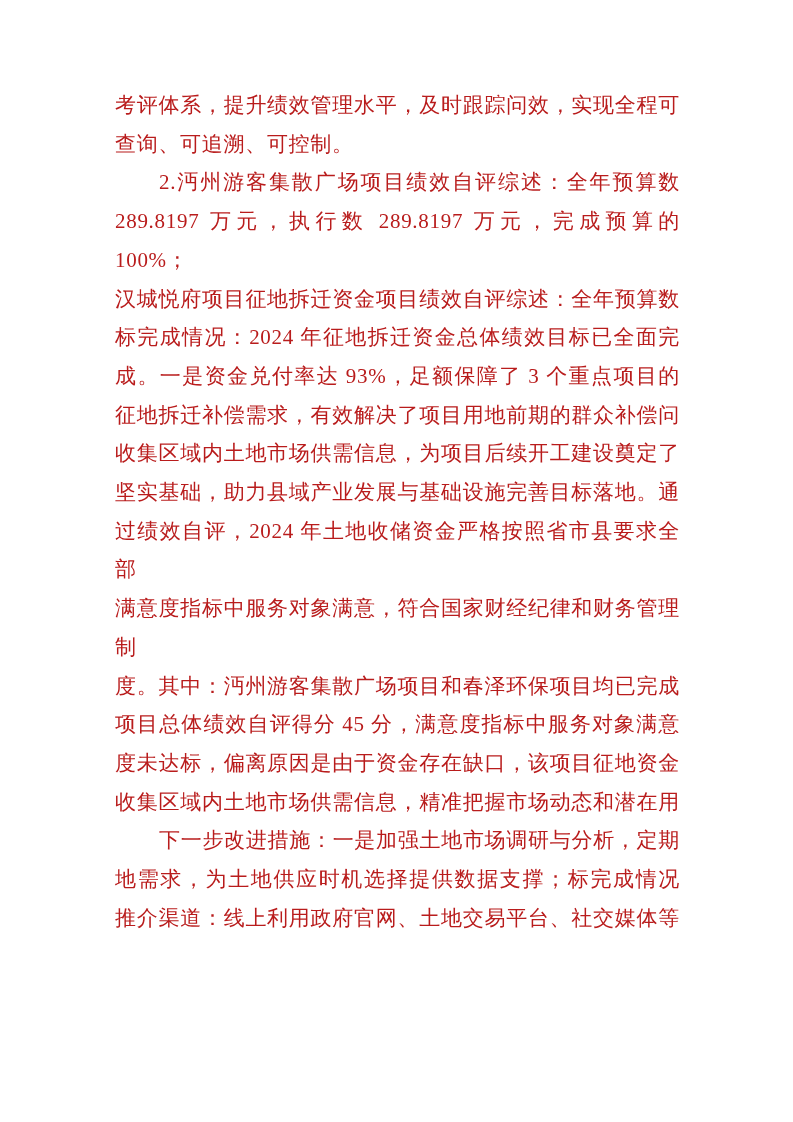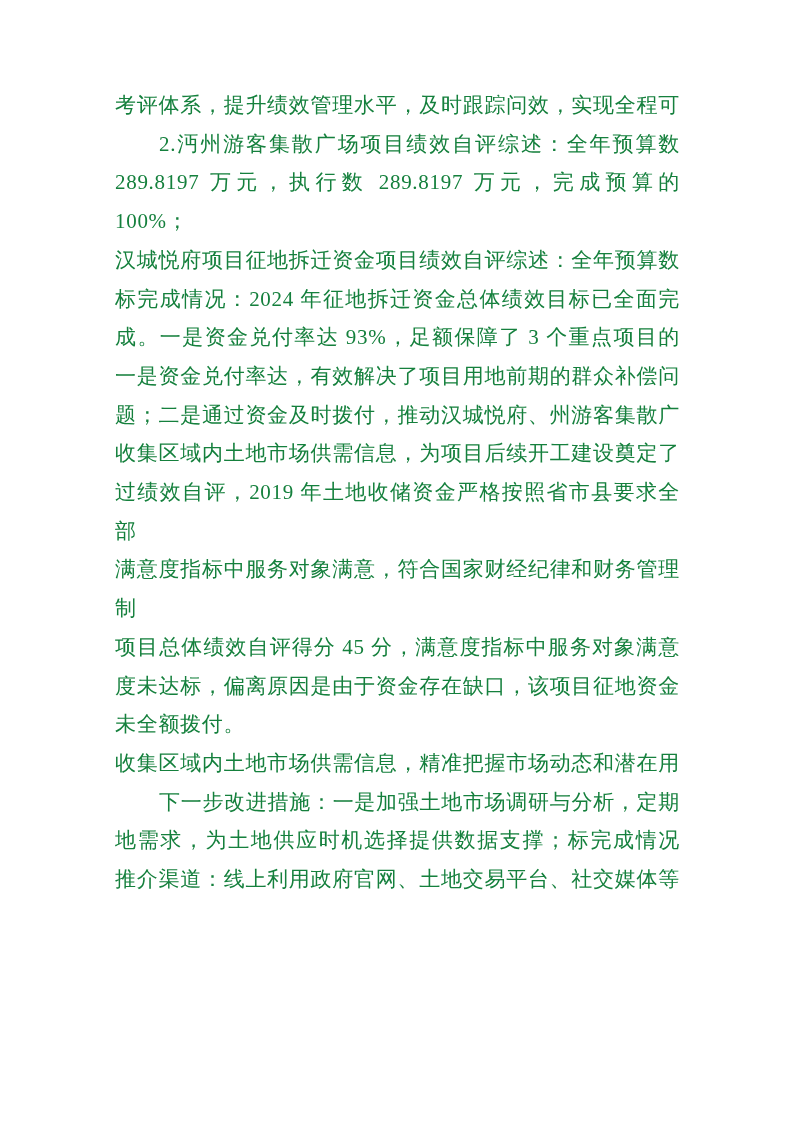--- a/index.html
+++ b/index.html
@@ -25,21 +25,21 @@
   .paragraph {
     margin: 0;
     padding: 0;
   }
   .line {
     font-size: 21px;
     line-height: 38.7px;
     letter-spacing: 0.7px;
     white-space: normal;
     text-align: justify;
-    color: #15803d;
+    color: #b91c1c;
   }
   
   .line.fill {
     text-align-last: justify;
   }
   
   .line.end {
     text-align-last: left;
   }
   
@@ -47,35 +47,36 @@
     text-indent: 44px;
   }
 </style>
 </head>
 <body>
 
 <div class="page">
   <div class="text-body" style="color: rgb(20, 20, 20);">
       <div class="paragraph">
         <div class="line fill">考评体系，提升绩效管理水平，及时跟踪问效，实现全程可</div>
+        <div class="line end">查询、可追溯、可控制。</div>
       </div>
       <div class="paragraph">
         <div class="line fill indent">2.沔州游客集散广场项目绩效自评综述：全年预算数</div>
         <div class="line fill">289.8197 万元，执行数 289.8197 万元，完成预算的 100%；</div>
         <div class="line fill">汉城悦府项目征地拆迁资金项目绩效自评综述：全年预算数</div>
         <div class="line fill">标完成情况：2024 年征地拆迁资金总体绩效目标已全面完</div>
         <div class="line fill">成。一是资金兑付率达 93%，足额保障了 3 个重点项目的</div>
-        <div class="line fill">一是资金兑付率达，有效解决了项目用地前期的群众补偿问</div>
-        <div class="line fill">题；二是通过资金及时拨付，推动汉城悦府、州游客集散广</div>
+        <div class="line fill">征地拆迁补偿需求，有效解决了项目用地前期的群众补偿问</div>
         <div class="line fill">收集区域内土地市场供需信息，为项目后续开工建设奠定了</div>
-        <div class="line fill">过绩效自评，2019 年土地收储资金严格按照省市县要求全部</div>
+        <div class="line fill">坚实基础，助力县域产业发展与基础设施完善目标落地。通</div>
+        <div class="line fill">过绩效自评，2024 年土地收储资金严格按照省市县要求全部</div>
         <div class="line fill">满意度指标中服务对象满意，符合国家财经纪律和财务管理制</div>
+        <div class="line fill">度。其中：沔州游客集散广场项目和春泽环保项目均已完成</div>
         <div class="line fill">项目总体绩效自评得分 45 分，满意度指标中服务对象满意</div>
         <div class="line fill">度未达标，偏离原因是由于资金存在缺口，该项目征地资金</div>
-        <div class="line end">未全额拨付。</div>
       </div>
       <div class="paragraph">
         <div class="line fill">收集区域内土地市场供需信息，精准把握市场动态和潜在用</div>
         <div class="line fill indent">下一步改进措施：一是加强土地市场调研与分析，定期</div>
         <div class="line fill">地需求，为土地供应时机选择提供数据支撑；标完成情况</div>
         <div class="line fill">推介渠道：线上利用政府官网、土地交易平台、社交媒体等</div>
       </div>
     </div>
 </div>
 

